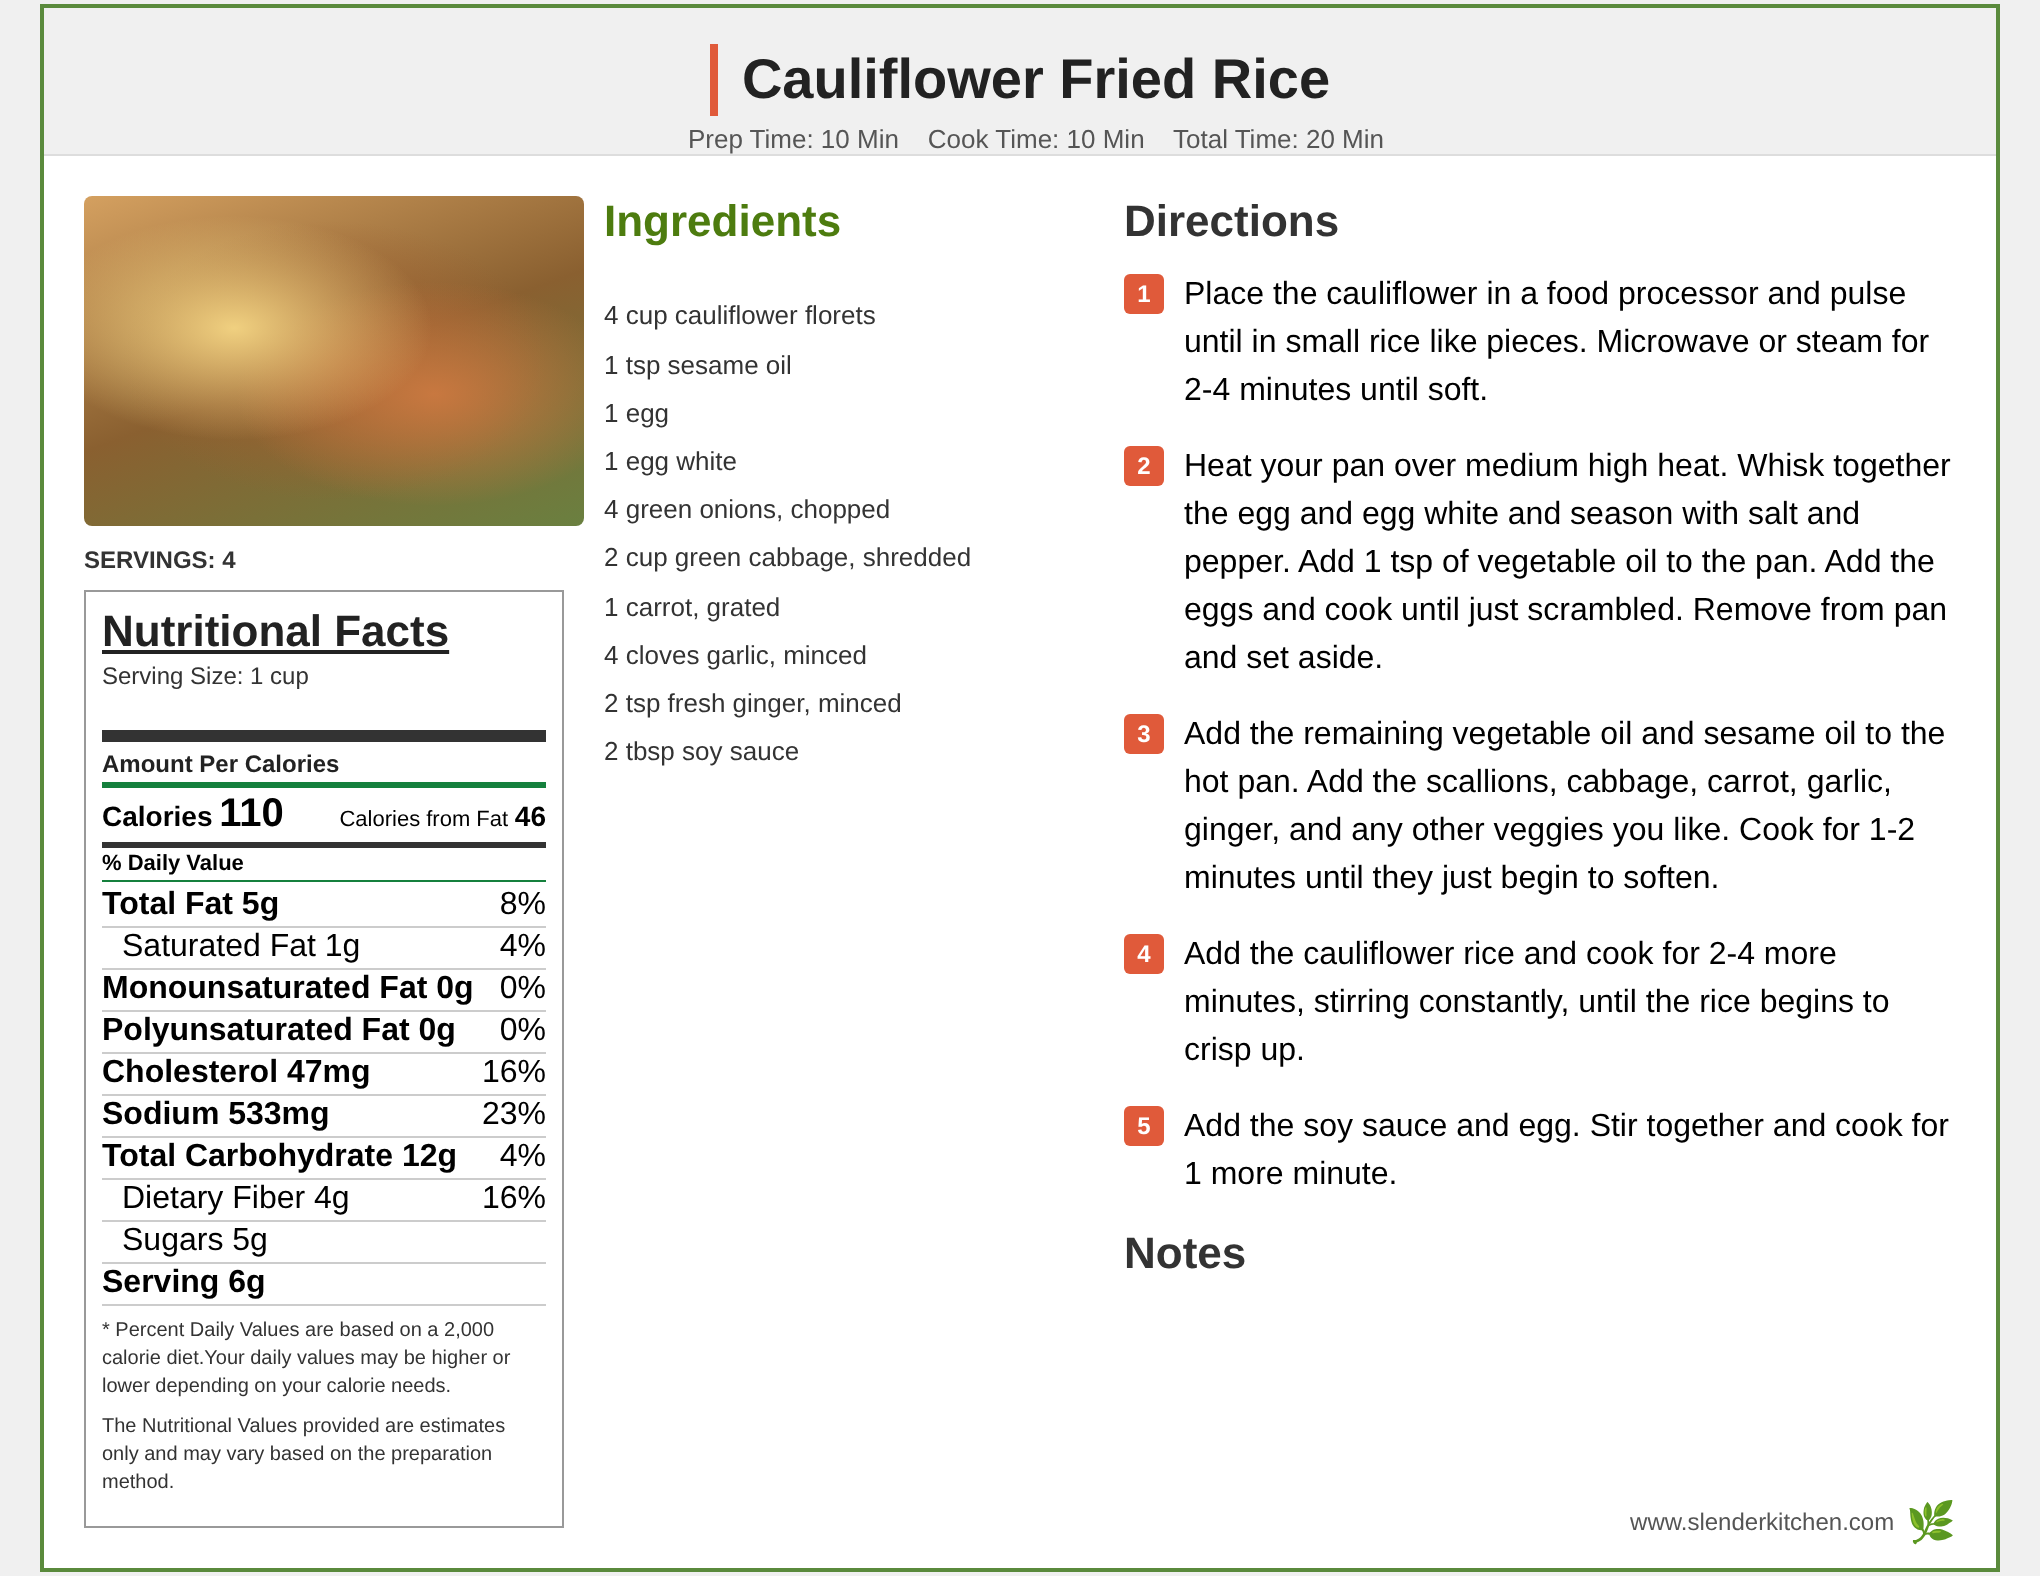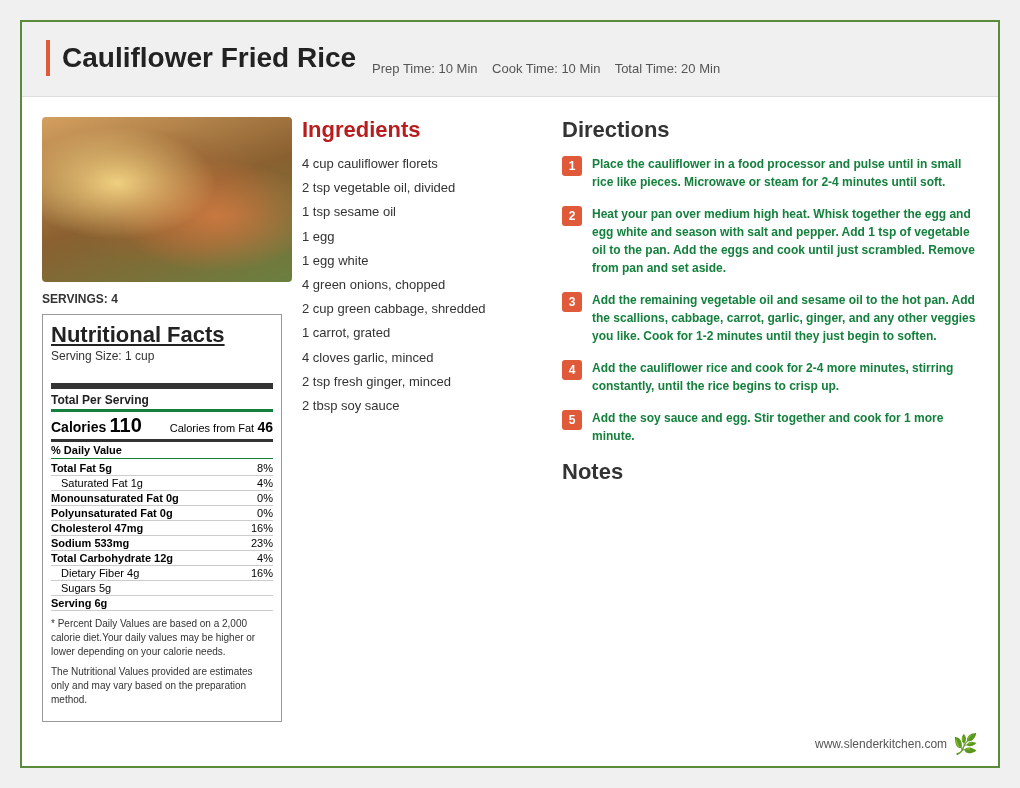--- a/index.html
+++ b/index.html
@@ -15,25 +15,25 @@
     .page-wrapper {
       width: 980px;
       min-height: 748px;
       background: #fff;
       border: 2px solid #5a8a3c;
       padding: 0;
       position: relative;
     }
     .header-bar {
       background: #f0f0f0;
-      padding: 18px 24px 20px 24px;
+      padding: 18px 24px 0 24px;
       border-bottom: 1px solid #ddd;
       display: flex;
-      align-items: flex-end;
-      flex-direction: row;
+      align-items: center;
+      flex-direction: column;
     }
     .header-title-row {
       display: flex;
       align-items: center;
       gap: 0;
     }
     .title-accent {
       width: 4px;
       height: 36px;
       background: #e05a3a;
@@ -142,21 +142,21 @@
       font-weight: bold;
       border-bottom: 1px solid #15803d;
       padding-bottom: 2px;
       margin-bottom: 2px;
     }
     .nutrient-row {
       display: flex;
       justify-content: space-between;
       border-bottom: 1px solid #ccc;
       padding: 1px 0;
-      font-size: 11px;
+      font-size: 16px;
     }
     .nutrient-row.bold-label .nutrient-name {
       font-weight: bold;
     }
     .nutrient-row.indent .nutrient-name {
       padding-left: 10px;
       font-weight: normal;
     }
     .nutrition-footer {
       font-size: 10px;
@@ -167,22 +167,22 @@
     .nutrition-footer p {
       margin-bottom: 6px;
     }
     .middle-col {
       width: 240px;
       flex-shrink: 0;
     }
     .section-title {
       font-size: 22px;
       font-weight: bold;
-      color: #b91c1c;
-      margin-bottom: 12px;
+      color: #4d7c0f;
+      margin-bottom: 25px;
     }
     .ingredient-list {
       list-style: none;
       font-size: 13px;
       color: #333;
     }
     .ingredient-list li {
       margin-bottom: 6px;
       line-height: 1.4;
     }
@@ -209,24 +209,23 @@
       width: 20px;
       height: 20px;
       border-radius: 3px;
       display: flex;
       align-items: center;
       justify-content: center;
       flex-shrink: 0;
       margin-top: 1px;
     }
     .direction-text {
-      font-size: 12px;
-      color: #15803d;
+      font-size: 16px;
+      color: #000000;
       line-height: 1.5;
-      font-weight: bold;
     }
     .notes-title {
       font-size: 22px;
       font-weight: bold;
       color: #333;
       margin-top: 10px;
     }
     .footer-bar {
       position: absolute;
       bottom: 10px;
@@ -273,21 +272,21 @@
       </div>
 
       <div class="servings-label">SERVINGS: 4</div>
 
       <div class="nutrition-box">
         <div class="nutrition-title">Nutritional Facts</div>
         <div class="serving-size">
           <span>Serving Size:</span>
           <span>1 cup</span>
         </div>
-        <div class="amount-per-serving">Total Per Serving</div>
+        <div class="amount-per-serving">Amount Per Calories</div>
         <div class="calories-row">
           <div>
             <span class="calories-label">Calories</span>
             <span class="calories-val">110</span>
           </div>
           <div>
             <span class="calories-fat-label">Calories from Fat</span>
             <span class="calories-fat-val">46</span>
           </div>
         </div>
@@ -340,21 +339,20 @@
           <p>* Percent Daily Values are based on a 2,000 calorie diet.Your daily values may be higher or lower depending on your calorie needs.</p>
           <p>The Nutritional Values provided are estimates only and may vary based on the preparation method.</p>
         </div>
       </div>
     </div>
 
     <div class="middle-col">
       <div class="section-title">Ingredients</div>
       <ul class="ingredient-list" id="ingredient-list">
           <li>4 cup cauliflower florets</li>
-          <li>2 tsp vegetable oil, divided</li>
           <li>1 tsp sesame oil</li>
           <li>1 egg</li>
           <li>1 egg white</li>
           <li>4 green onions, chopped</li>
           <li>2 cup green cabbage, shredded</li>
           <li>1 carrot, grated</li>
           <li>4 cloves garlic, minced</li>
           <li>2 tsp fresh ginger, minced</li>
           <li>2 tbsp soy sauce</li>
         </ul>

